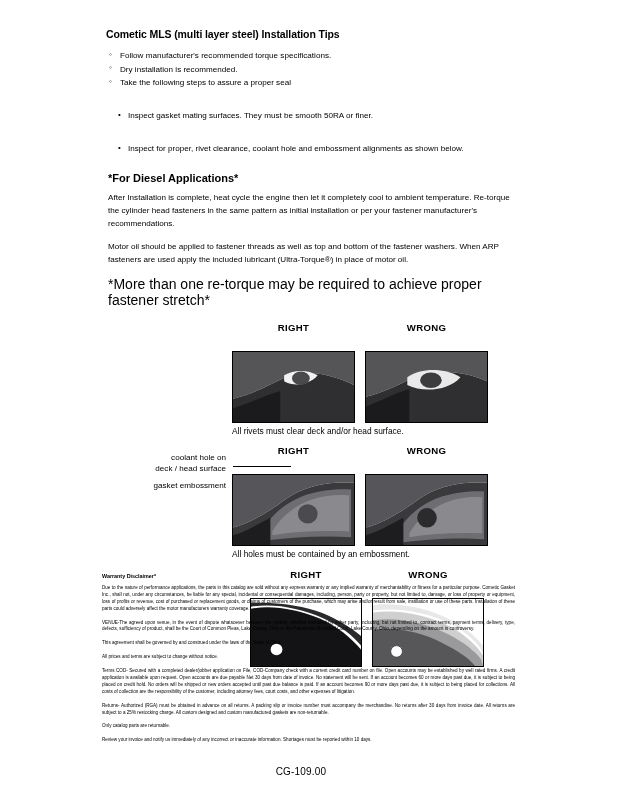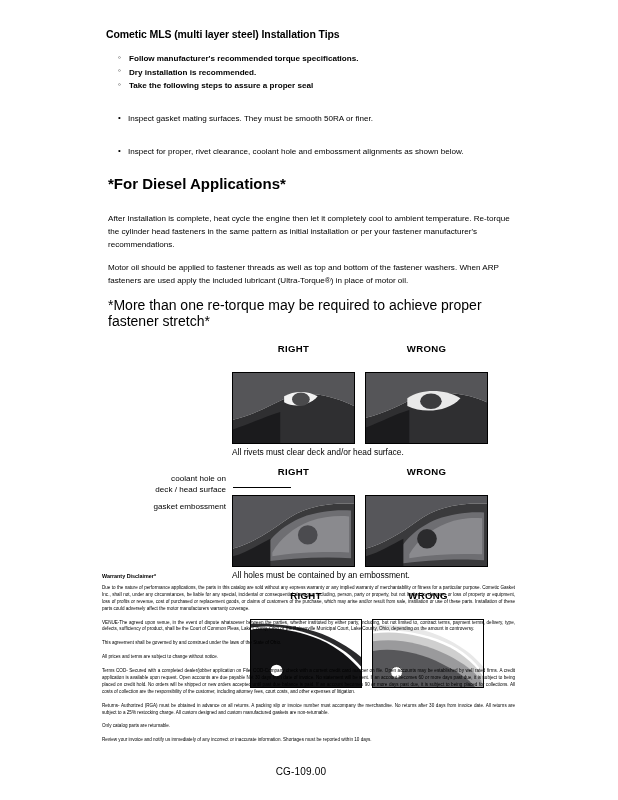--- a/index.html
+++ b/index.html
@@ -20,23 +20,22 @@
     padding: 28px 56px 0 106px;
   }
   h1.title {
     font-size: 10.5px;
     font-weight: bold;
     margin: 0 0 9px 0;
     letter-spacing: -0.1px;
   }
   ul.bullets {
     list-style: none;
-    margin: 12px;
+    margin: 3px;
     padding: 0;
-    font-weight: bold;
   }
   ul.bullets > li {
     font-size: 8.1px;
     line-height: 1.62;
     position: relative;
     padding-left: 11px;
     margin-bottom: 0.5px;
   }
   ul.bullets > li:before {
     content: "\25E6";
@@ -58,23 +57,23 @@
     margin-top: 20px;
   }
   ul.sub > li:before {
     content: "\2022";
     position: absolute;
     left: 0;
     top: -0.5px;
     font-size: 8px;
   }
   h2.diesel {
-    font-size: 15px;
+    font-size: 11px;
     font-weight: bold;
-    margin: 16px 0 20px 2px;
+    margin: 16px 0 7px 2px;
   }
   p.body {
     font-size: 8.1px;
     line-height: 1.62;
     margin: 0 0 10px 2px;
     max-width: 430px;
   }
   p.note {
     font-size: 14px;
     margin: 0 0 0 2px;

